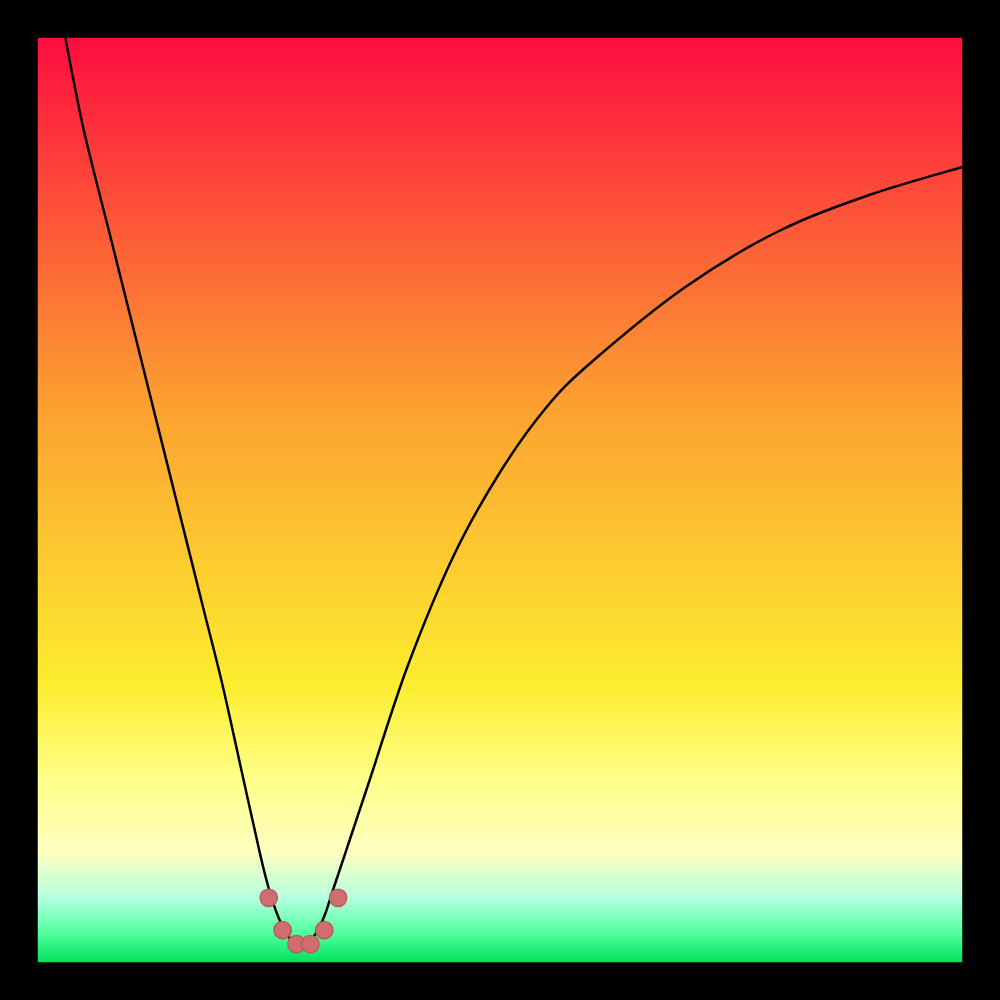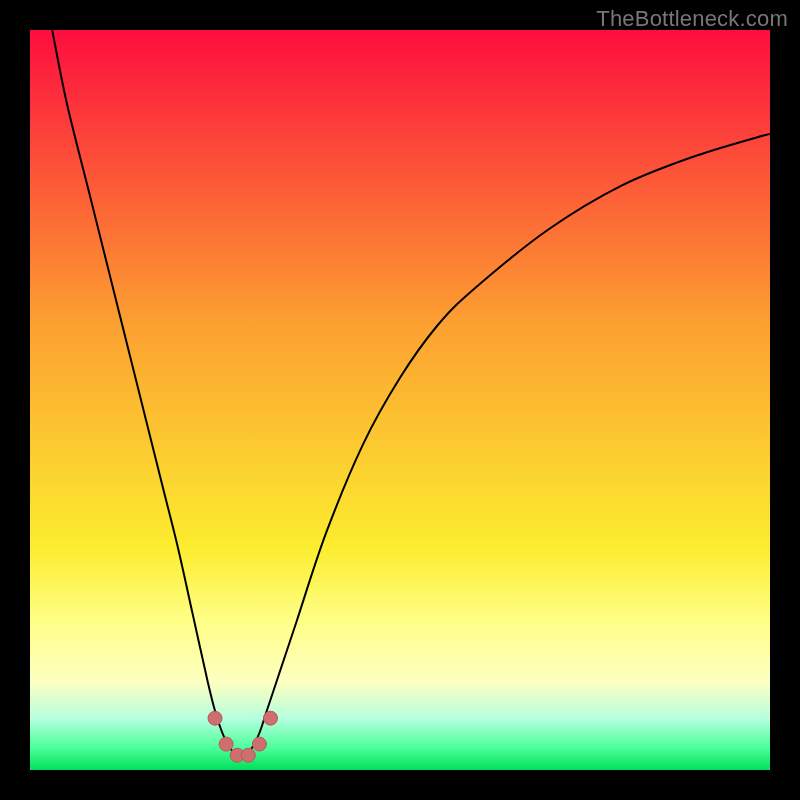--- a/index.html
+++ b/index.html
@@ -34,21 +34,20 @@
     top: 30px;
     width: 740px;
     height: 740px;
   }
   svg { display: block; }
 </style>
 </head>
 <body>
 
 <div class="outer">
-  <div class="watermark">TheBottleneck.com</div>
 
   <div class="plot-wrap">
     <svg id="plot-svg" width="740" height="740" viewBox="0 0 740 740">
       <defs>
         <linearGradient id="bg-grad" x1="0" y1="0" x2="0" y2="1">
             <stop offset="0.0%" stop-color="#fd0d3f"></stop>
             <stop offset="40.0%" stop-color="#fca131"></stop>
             <stop offset="70.0%" stop-color="#fced2f"></stop>
             <stop offset="80.0%" stop-color="#feff88"></stop>
             <stop offset="88.0%" stop-color="#feffc0"></stop>

